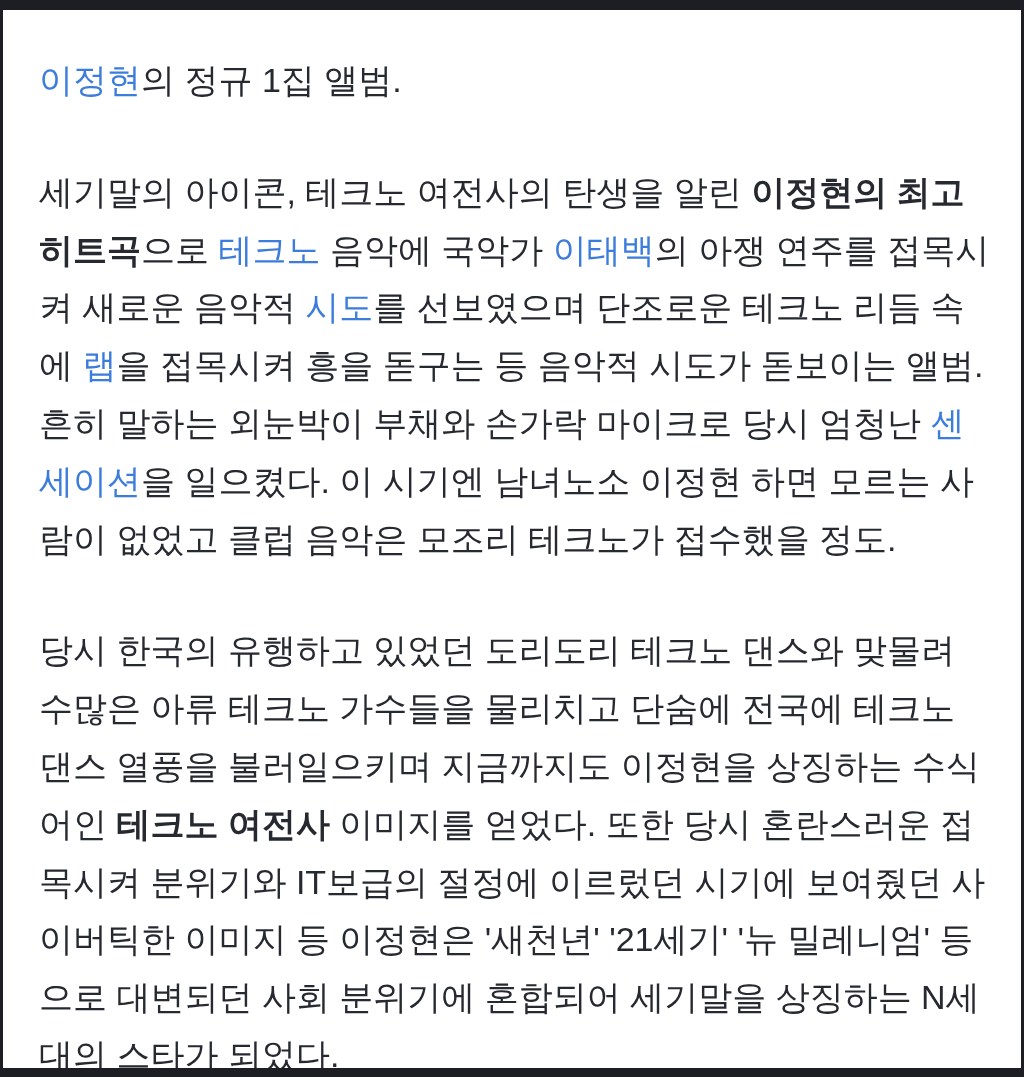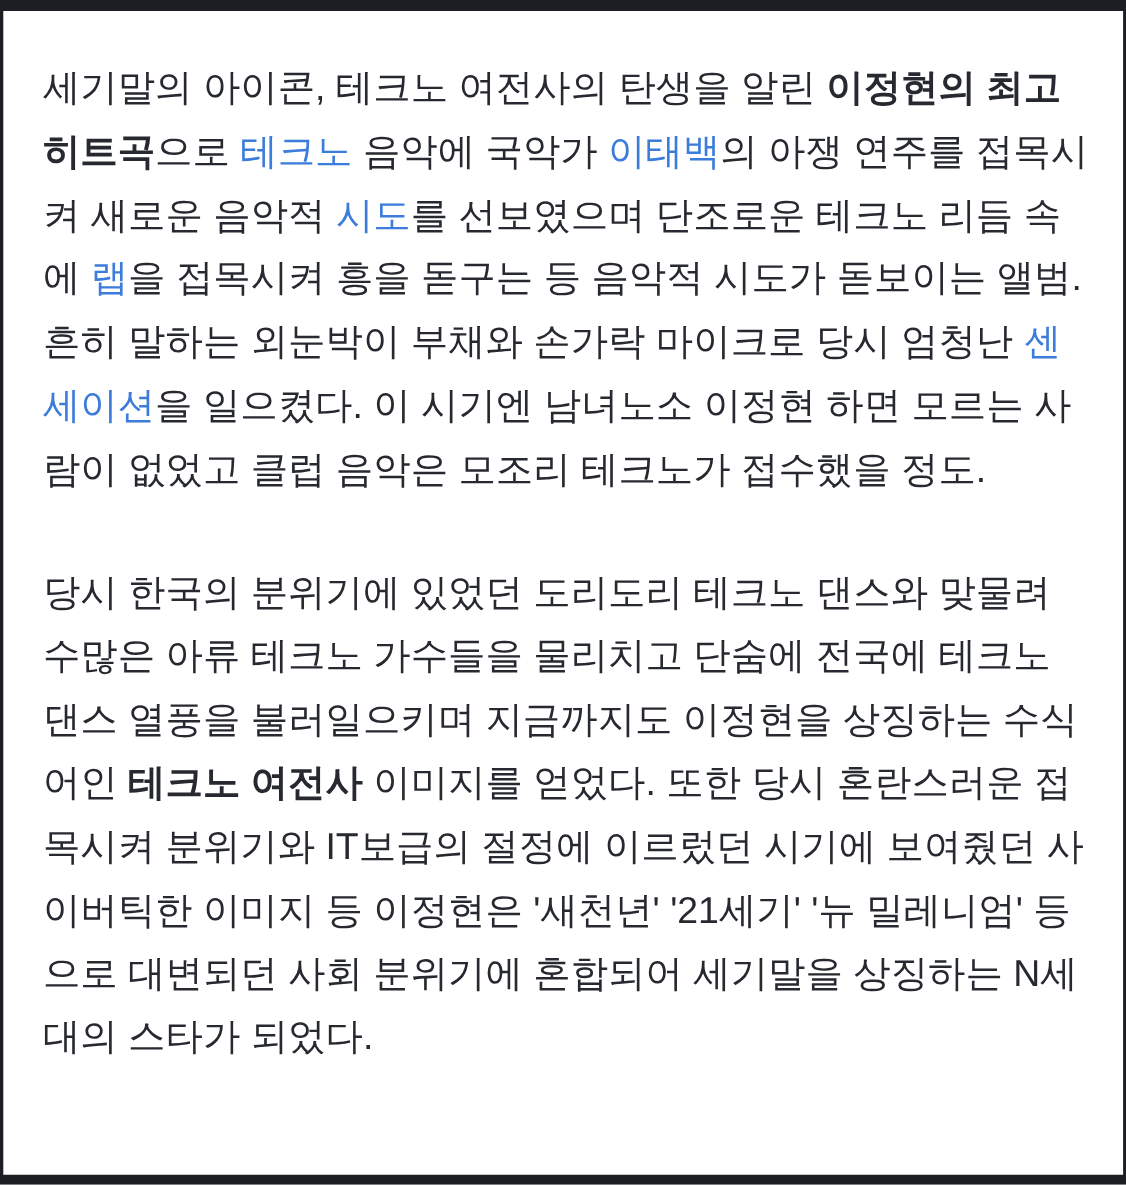--- a/index.html
+++ b/index.html
@@ -35,16 +35,17 @@
   .article p:last-child { margin-bottom: 0; }
   .run-plain { color: var(--text); }
   .run-bold  { color: var(--text); font-weight: 700; }
   .run-link  { color: var(--link); text-decoration: none; cursor: pointer; }
 </style>
 </head>
 <body>
 
 <div class="page">
   <div class="article">
+    <p><span class="run-link">이정현</span><span class="run-plain">의 정규 1집 앨범.</span></p>
     <p><span class="run-plain">세기말의 아이콘, 테크노 여전사의 탄생을 알린 </span><span class="run-bold">이정현의 최고 히트곡</span><span class="run-plain">으로 </span><span class="run-link">테크노</span><span class="run-plain"> 음악에 국악가 </span><span class="run-link">이태백</span><span class="run-plain">의 아쟁 연주를 접목시켜 새로운 음악적 </span><span class="run-link">시도</span><span class="run-plain">를 선보였으며 단조로운 테크노 리듬 속에 </span><span class="run-link">랩</span><span class="run-plain">을 접목시켜 흥을 돋구는 등 음악적 시도가 돋보이는 앨범. 흔히 말하는 외눈박이 부채와 손가락 마이크로 당시 엄청난 </span><span class="run-link">센세이션</span><span class="run-plain">을 일으켰다. 이 시기엔 남녀노소 이정현 하면 모르는 사람이 없었고 클럽 음악은 모조리 테크노가 접수했을 정도.</span></p>
-    <p><span class="run-plain">당시 한국의 분위기에 있었던 도리도리 테크노 댄스와 맞물려 수많은 아류 테크노 가수들을 물리치고 단숨에 전국에 테크노 댄스 열풍을 불러일으키며 지금까지도 이정현을 상징하는 수식어인 </span><span class="run-bold">테크노 여전사</span><span class="run-plain"> 이미지를 얻었다. 또한 당시 혼란스러운 접목시켜 분위기와 IT보급의 절정에 이르렀던 시기에 보여줬던 사이버틱한 이미지 등 이정현은 '새천년' '21세기' '뉴 밀레니엄' 등으로 대변되던 사회 분위기에 혼합되어 세기말을 상징하는 N세대의 스타가 되었다.</span></p>
+    <p><span class="run-plain">당시 한국의 유행하고 있었던 도리도리 테크노 댄스와 맞물려 수많은 아류 테크노 가수들을 물리치고 단숨에 전국에 테크노 댄스 열풍을 불러일으키며 지금까지도 이정현을 상징하는 수식어인 </span><span class="run-bold">테크노 여전사</span><span class="run-plain"> 이미지를 얻었다. 또한 당시 혼란스러운 접목시켜 분위기와 IT보급의 절정에 이르렀던 시기에 보여줬던 사이버틱한 이미지 등 이정현은 '새천년' '21세기' '뉴 밀레니엄' 등으로 대변되던 사회 분위기에 혼합되어 세기말을 상징하는 N세대의 스타가 되었다.</span></p>
   </div>
 </div>
 
 </body></html>

